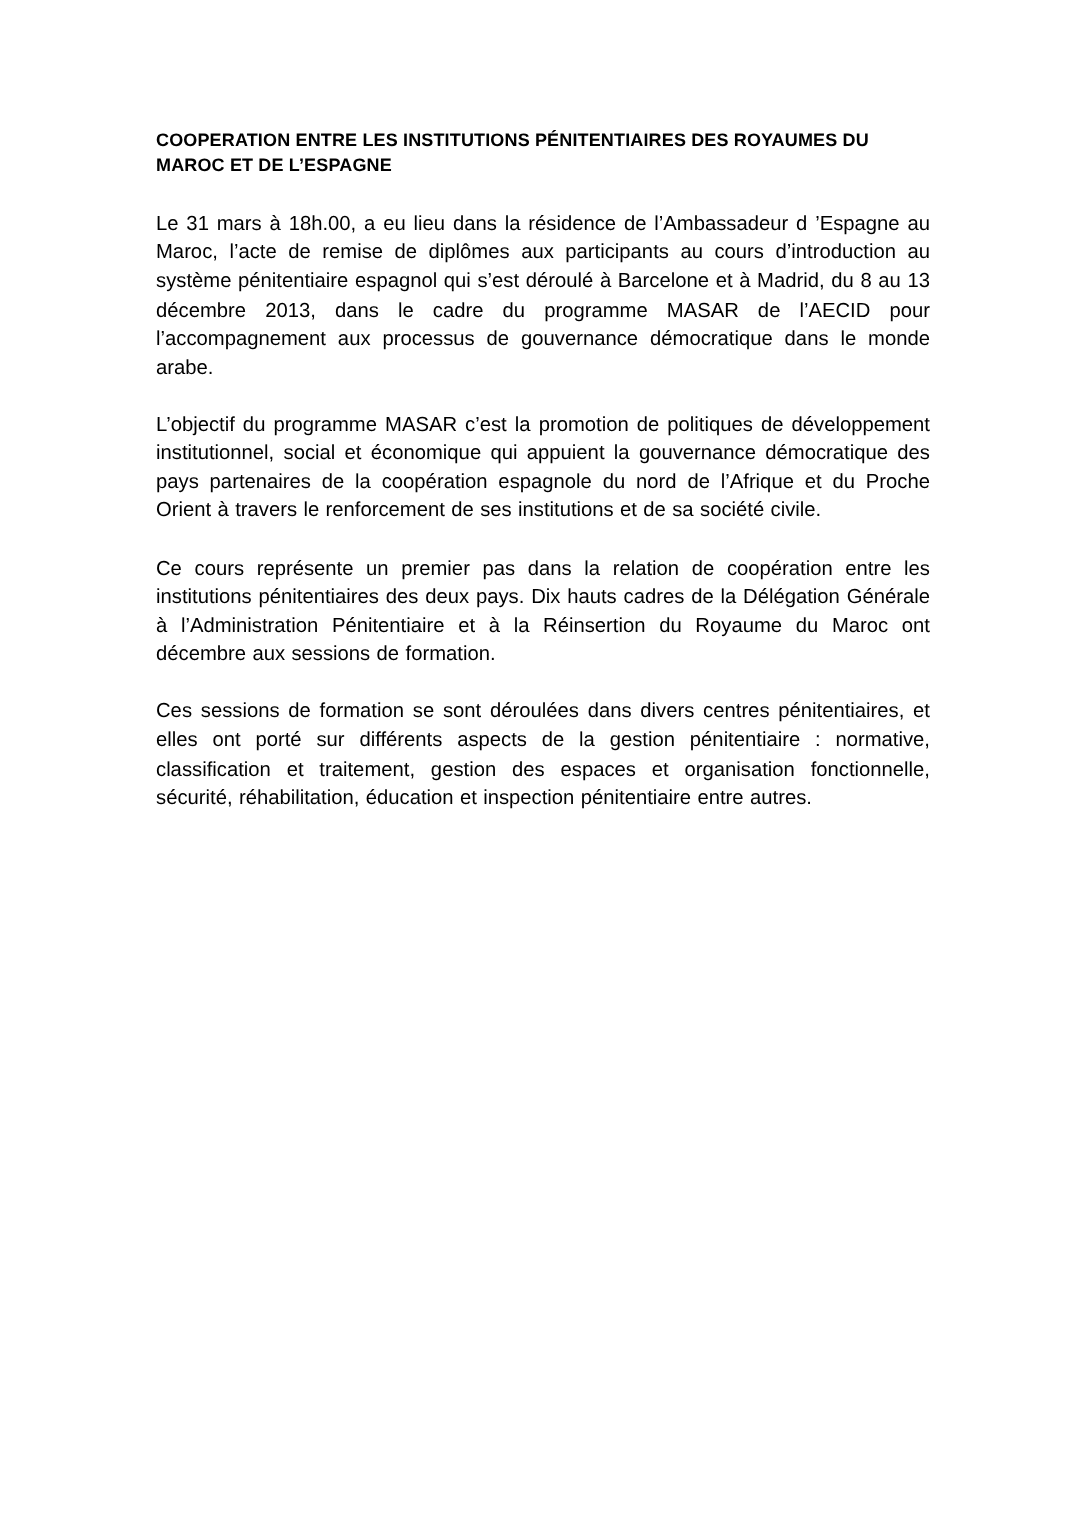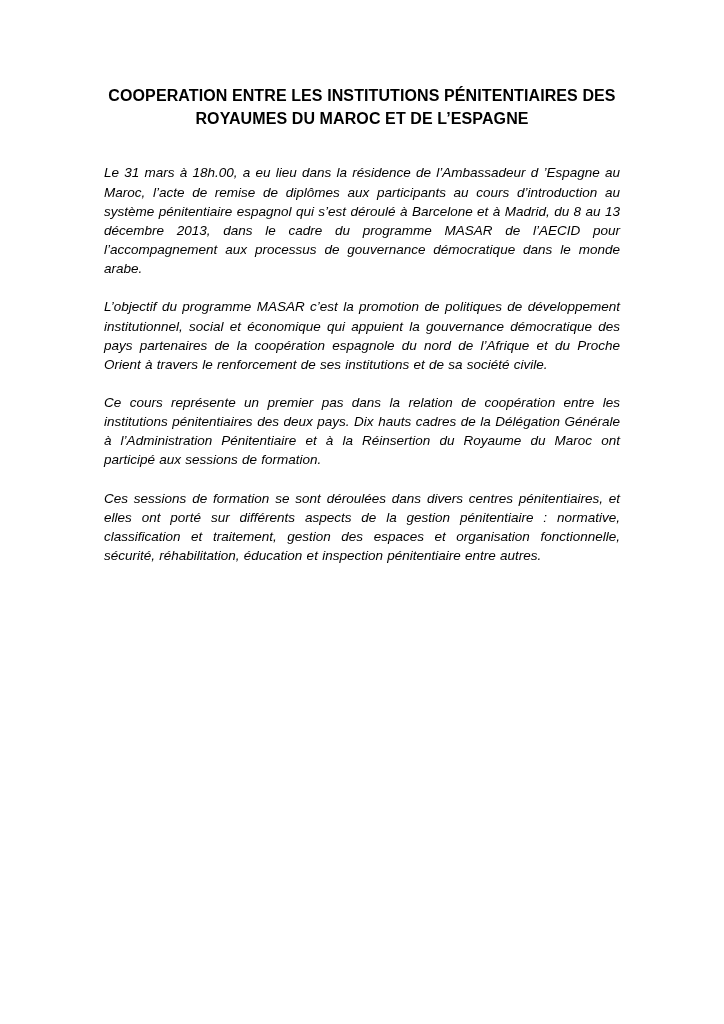--- a/index.html
+++ b/index.html
@@ -11,43 +11,41 @@
     color: #000000;
   }
   .page {
     width: 724px;
     height: 1024px;
     background: #ffffff;
     padding: 85px 104px 0 104px;
     overflow: hidden;
   }
   .doc-title {
-    font-size: 16px;
+    font-size: 12px;
     font-weight: bold;
-    text-align: center;
     line-height: 1.42;
     letter-spacing: 0.1px;
   }
   .doc-body {
-    margin-top: 33px;
-    font-style: italic;
+    margin-top: 20px;
   }
   .doc-paragraph {
     font-size: 13.5px;
     line-height: 1.42;
     text-align: justify;
     text-justify: inter-word;
     margin-bottom: 19px;
     word-spacing: 0.5px;
   }
 </style>
 </head>
 <body>
 
 <div class="page">
   <h1 class="doc-title">COOPERATION ENTRE LES INSTITUTIONS PÉNITENTIAIRES DES ROYAUMES DU MAROC ET DE L’ESPAGNE</h1>
   <div class="doc-body">
     <p class="doc-paragraph">Le 31 mars à 18h.00, a eu lieu dans la résidence de l’Ambassadeur d ’Espagne au Maroc, l’acte de remise de diplômes aux participants au cours d’introduction au système pénitentiaire espagnol qui s’est déroulé  à Barcelone et à Madrid, du 8 au 13 décembre 2013, dans le cadre du programme MASAR de l’AECID pour l’accompagnement aux processus de gouvernance démocratique dans le monde arabe.</p>
     <p class="doc-paragraph">L’objectif du programme MASAR c’est la promotion de politiques de développement institutionnel, social et économique qui appuient la gouvernance démocratique des pays partenaires de la coopération espagnole du nord de l’Afrique et du Proche Orient à travers le renforcement de ses institutions et de sa société civile.</p>
-    <p class="doc-paragraph">Ce cours représente un premier pas dans la relation de coopération entre les institutions pénitentiaires des deux pays. Dix hauts cadres de la Délégation Générale à l’Administration Pénitentiaire et à la Réinsertion du Royaume du Maroc ont participé aux sessions de formation.</p>
+    <p class="doc-paragraph">Ce cours représente un premier pas dans la relation de coopération entre les institutions pénitentiaires des deux pays. Dix hauts cadres de la Délégation Générale à l’Administration Pénitentiaire et à la Réinsertion du Royaume du Maroc ont décembre aux sessions de formation.</p>
     <p class="doc-paragraph">Ces sessions de formation se sont déroulées dans divers centres pénitentiaires, et elles ont porté sur différents aspects de la gestion pénitentiaire :  normative, classification et traitement, gestion des espaces et organisation fonctionnelle, sécurité, réhabilitation, éducation et inspection pénitentiaire entre autres.</p>
   </div>
 </div>
 
 </body></html>

